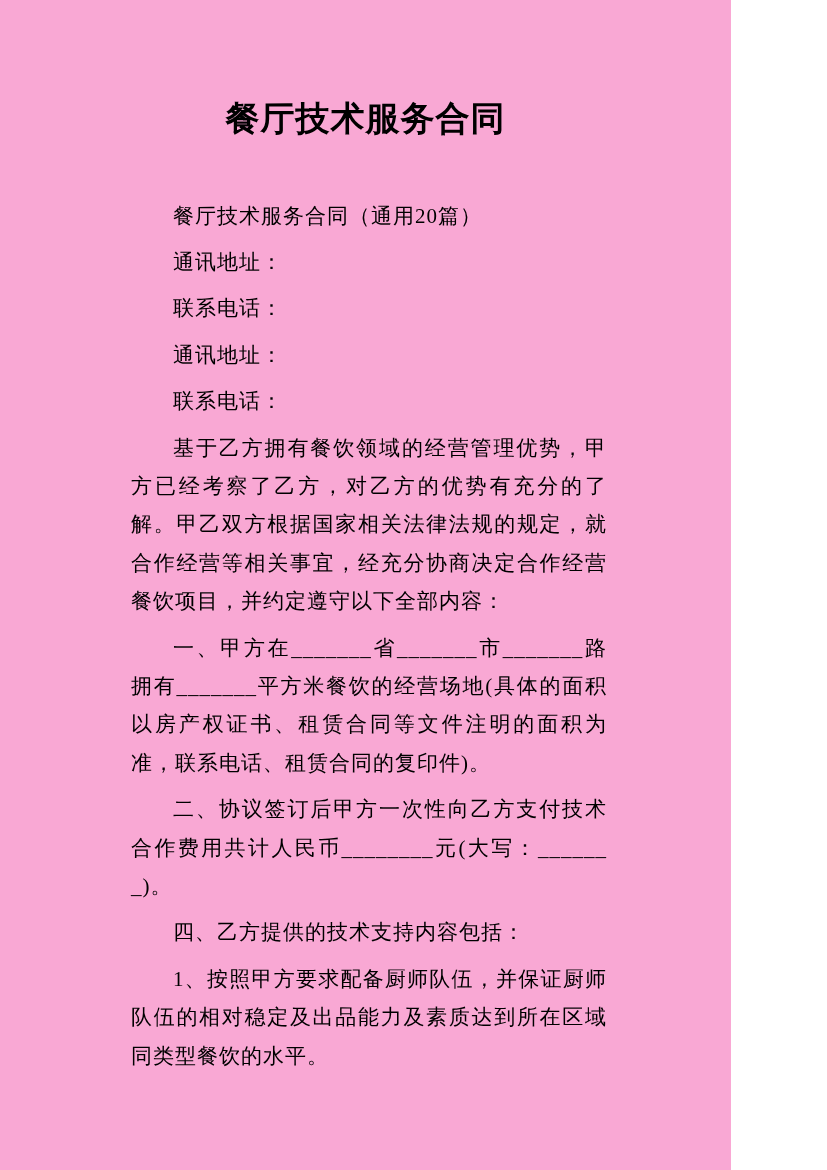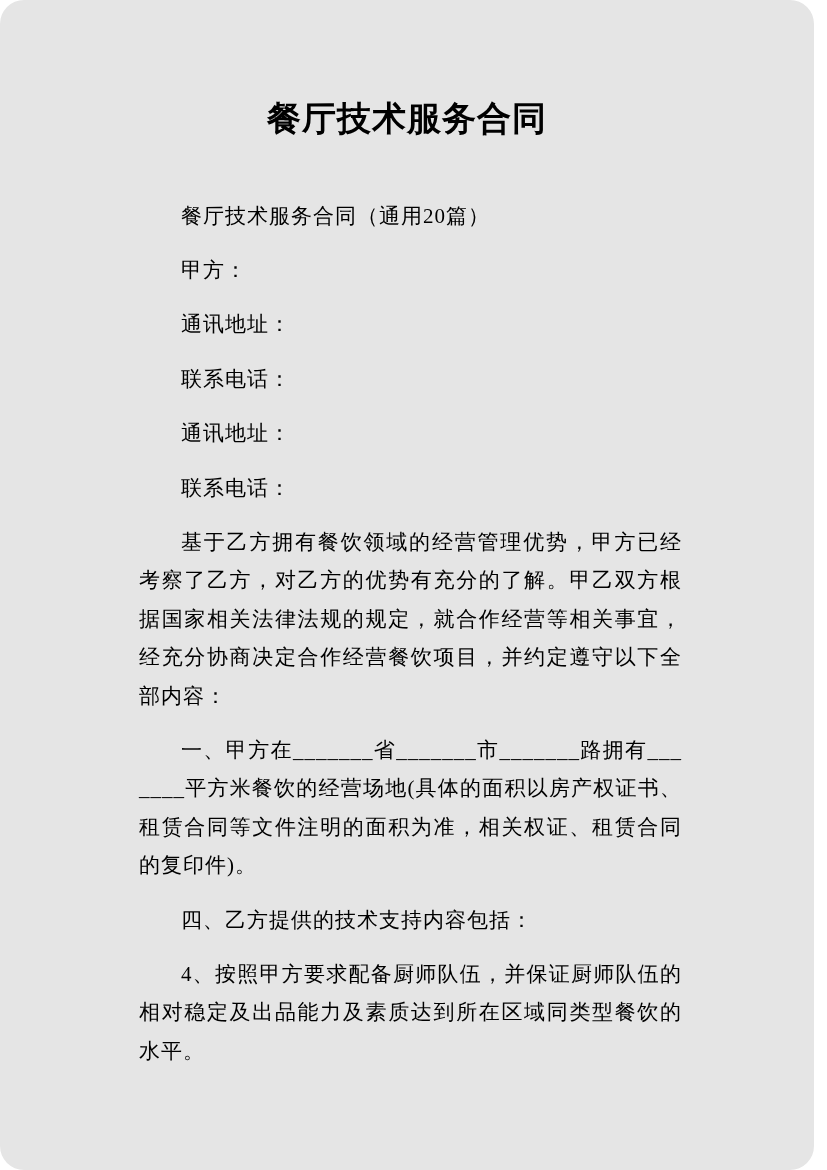--- a/index.html
+++ b/index.html
@@ -3,61 +3,60 @@
 <meta charset="utf-8">
 <style>
   html, body {
     margin: 0;
     padding: 0;
     background: #ffffff;
     font-family: "Liberation Serif", "DejaVu Serif", serif;
   }
   .page {
     position: relative;
-    width: 814px;
+    width: 731px;
     height: 1170px;
-    background: #e5e5e5;
+    background: #f9a8d4;
     color: #000000;
     overflow: hidden;
-    border-radius: 24px;
   }
   .doc-title {
     margin: 0;
     padding-top: 98px;
     text-align: center;
     font-size: 34px;
     font-weight: bold;
     color: #000000;
     letter-spacing: 1px;
     line-height: 1.25;
   }
   .doc-body {
     margin: 56px 116px 0 123px; 
   }
   .doc-body p {
-    margin: 16px;
+    margin: 8px;
     font-size: 21px;
     line-height: 38.4px;
     letter-spacing: 1px;
     text-indent: 2em;
     text-align: justify;
     color: #000000;
     word-break: break-all;
   }
 </style>
 </head>
 <body>
 
 <div class="page">
   <h1 class="doc-title">餐厅技术服务合同</h1>
   <div class="doc-body">
       <p>餐厅技术服务合同（通用20篇）</p>
-      <p>甲方：</p>
       <p>通讯地址：</p>
       <p>联系电话：</p>
       <p>通讯地址：</p>
       <p>联系电话：</p>
       <p>基于乙方拥有餐饮领域的经营管理优势，甲方已经考察了乙方，对乙方的优势有充分的了解。甲乙双方根据国家相关法律法规的规定，就合作经营等相关事宜，经充分协商决定合作经营餐饮项目，并约定遵守以下全部内容：</p>
-      <p>一、甲方在_______省_______市_______路拥有_______平方米餐饮的经营场地(具体的面积以房产权证书、租赁合同等文件注明的面积为准，相关权证、租赁合同的复印件)。</p>
+      <p>一、甲方在_______省_______市_______路拥有_______平方米餐饮的经营场地(具体的面积以房产权证书、租赁合同等文件注明的面积为准，联系电话、租赁合同的复印件)。</p>
+      <p>二、协议签订后甲方一次性向乙方支付技术合作费用共计人民币________元(大写：_______)。</p>
       <p>四、乙方提供的技术支持内容包括：</p>
-      <p>4、按照甲方要求配备厨师队伍，并保证厨师队伍的相对稳定及出品能力及素质达到所在区域同类型餐饮的水平。</p>
+      <p>1、按照甲方要求配备厨师队伍，并保证厨师队伍的相对稳定及出品能力及素质达到所在区域同类型餐饮的水平。</p>
     </div>
 </div>
 
 </body></html>

